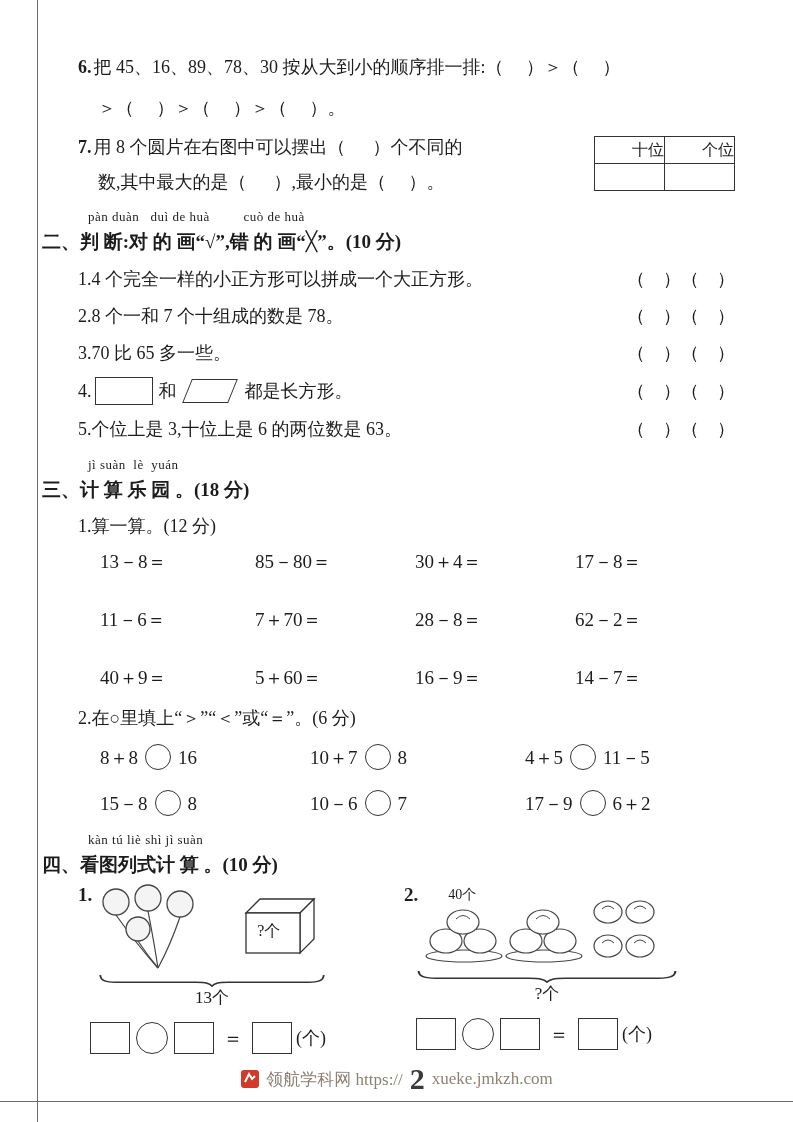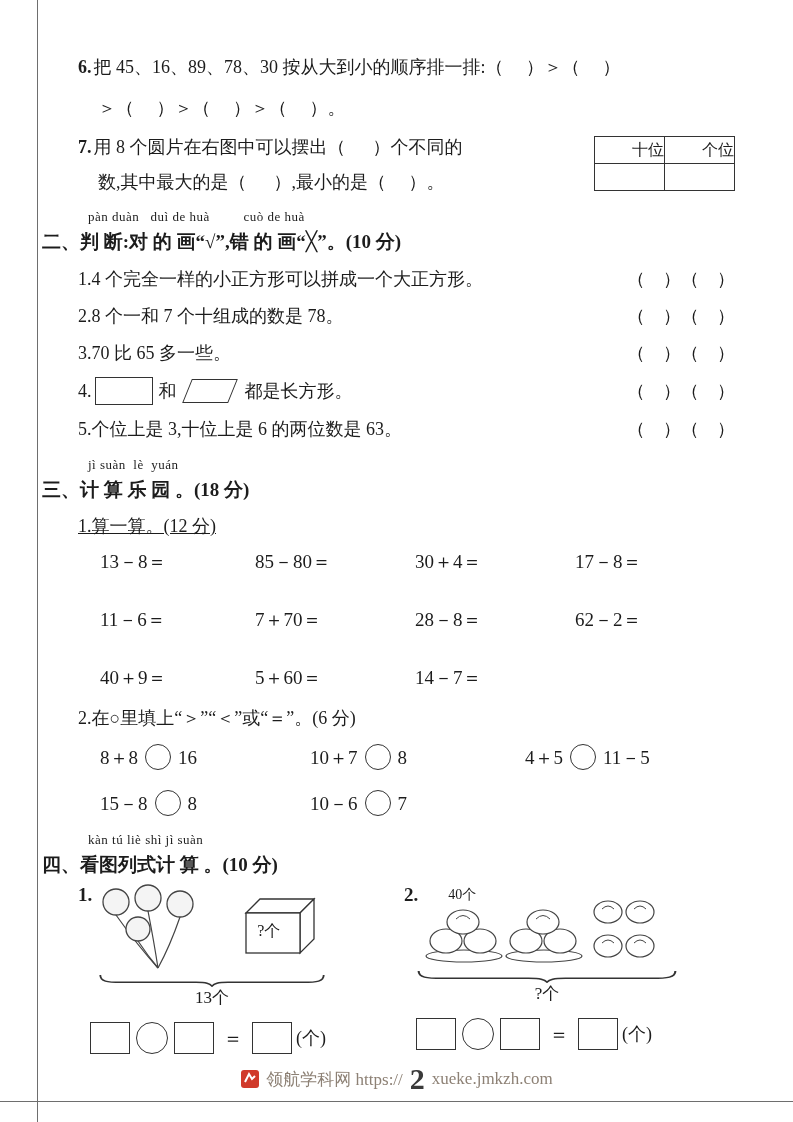--- a/index.html
+++ b/index.html
@@ -33,21 +33,21 @@
   .sub-title { font-size:18px; line-height:26px; padding-left:36px; }
 
   .judge-section { margin-top:13px; }
   .j-item { display:flex; justify-content:space-between; align-items:center; padding-left:36px; margin-top:11px; font-size:18px; line-height:26px;gap:40px; }
   .j-text { display:flex; align-items:center; }
   .blanks { flex:0 0 auto; white-space:nowrap; }
   .shape-rect { display:inline-block; width:58px; height:28px; border:1.3px solid #333; vertical-align:middle; margin:0 6px 0 3px; }
   .shape-para { display:inline-block; width:46px; height:24px; border:1.3px solid #333; transform:skewX(-22deg); vertical-align:middle; margin:0 12px 0 10px; }
 
   .calc-section { margin-top:14px; }
-  .sub1 { margin-top:10px;text-decoration:underline; }
+  .sub1 { margin-top:10px; }
   .calc-grid { display:grid; grid-template-columns:155px 160px 160px 150px; row-gap:32px; padding-left:58px; margin-top:10px; font-size:19px; line-height:26px; }
   .sub2 { margin-top:14px; }
   .cmp-grid { display:grid; grid-template-columns:210px 215px 225px; row-gap:16px; padding-left:58px; margin-top:12px; font-size:19px; line-height:30px; align-items:center; }
   .cmp-circle { display:inline-block; width:26px; height:26px; border:1.4px solid #333; border-radius:50%; vertical-align:-6px; margin:0 7px; }
 
   .pics-section { margin-top:12px; }
   .pic-row { display:flex; padding-left:36px; margin-top:6px; }
   .pic-problem { position:relative; }
   .pic1 { width:300px; }
   .pic2 { width:330px; margin-left:26px; }
@@ -148,31 +148,33 @@
       <div>13－8＝</div>
       <div>85－80＝</div>
       <div>30＋4＝</div>
       <div>17－8＝</div>
       <div>11－6＝</div>
       <div>7＋70＝</div>
       <div>28－8＝</div>
       <div>62－2＝</div>
       <div>40＋9＝</div>
       <div>5＋60＝</div>
+      <div>16－9＝</div>
       <div>14－7＝</div>
     </div>
 
     <div class="sub-title sub2">2.在○里填上“＞”“＜”或“＝”。(6 分)</div>
 
     <div class="cmp-grid">
       <div><span>8＋8</span><span class="cmp-circle"></span><span>16</span></div>
       <div><span>10＋7</span><span class="cmp-circle"></span><span>8</span></div>
       <div><span>4＋5</span><span class="cmp-circle"></span><span>11－5</span></div>
       <div><span>15－8</span><span class="cmp-circle"></span><span>8</span></div>
       <div><span>10－6</span><span class="cmp-circle"></span><span>7</span></div>
+      <div><span>17－9</span><span class="cmp-circle"></span><span>6＋2</span></div>
     </div>
   </section>
 
   <section class="pics-section">
     <div class="pinyin">kàn tú liè shì jì suàn</div>
     <div class="sec-title">四、看图列式计 算 。(10 分)</div>
 
     <div class="pic-row">
 
       <div class="pic-problem pic1">

